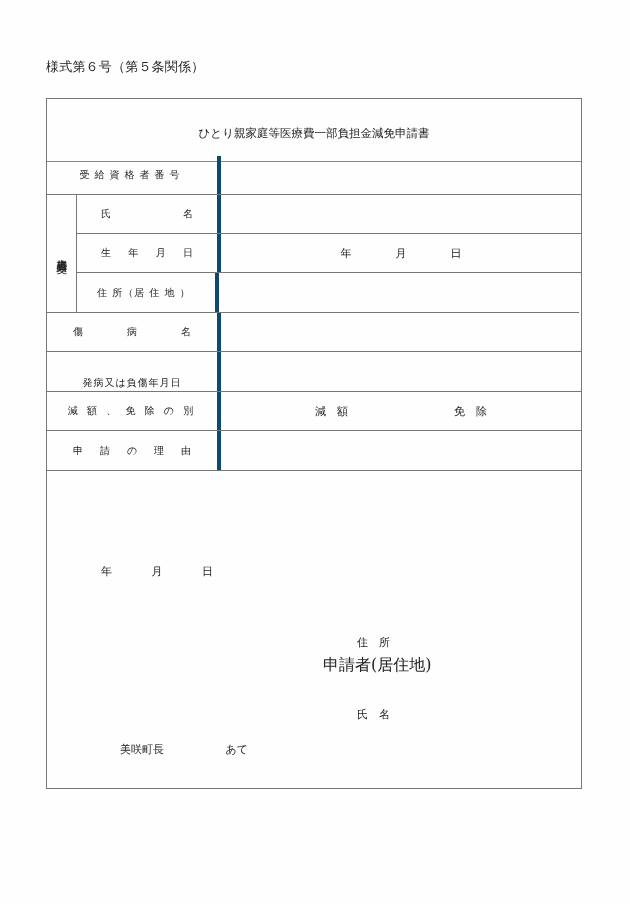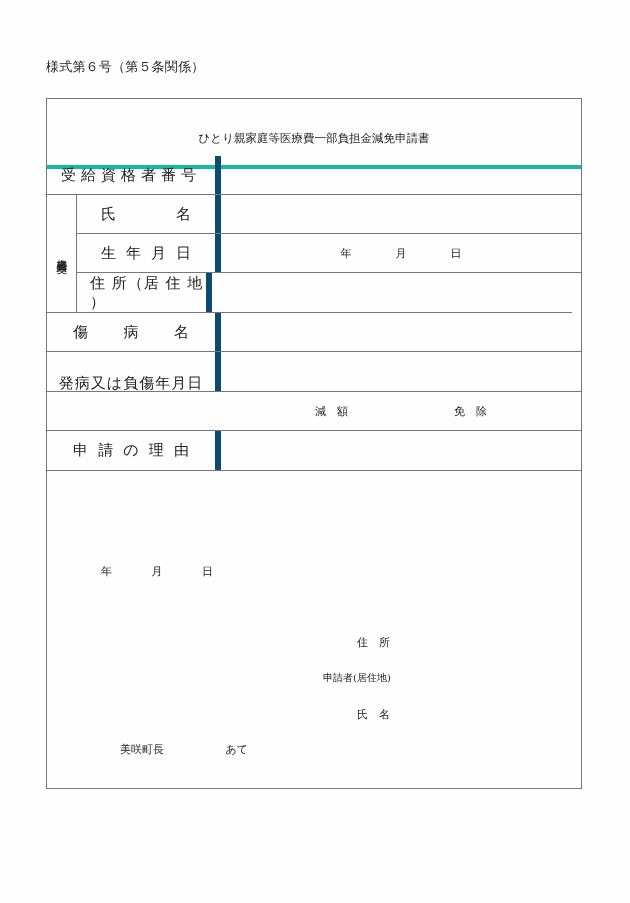--- a/index.html
+++ b/index.html
@@ -7,50 +7,50 @@
       width: 630px; height: 903px; position: relative; overflow: hidden;
       font-family: "DejaVu Serif", "Liberation Serif", serif;
       color: #222; font-size: 11px;
     }
     .form-id { position: absolute; left: 46px; top: 58px; font-size: 13px; letter-spacing: 0.2px; }
     .frame {
       position: absolute; left: 46px; top: 98px; width: 536px; height: 691px;
       border: 1px solid #777; box-sizing: border-box;
     }
     .title-row {
-      position: absolute; left: 0; top: 13px; width: 100%; height: 57px;
-      border-bottom: 4px solid #14b8a6; box-sizing: border-box;
+      position: absolute; left: 0; top: 6px; width: 100%; height: 57px;
+      border-bottom: 1px solid #14b8a6; box-sizing: border-box;
       display: flex; align-items: center; justify-content: center;
       font-size: 11.5px;
     }
     .row {
       position: absolute; left: 0; width: 100%; height: 39px;
       border-bottom: 1px solid #777; box-sizing: border-box;
     }
     .label {
       position: absolute; top: 0; height: 100%;
       display: flex; align-items: center; justify-content: center;
-      box-sizing: border-box; border-right: 6px solid #0c4a6e;
-      font-size: 15px;
+      box-sizing: border-box; border-right: 4px solid #0c4a6e;
+      font-size: 10px;
     }
     .label.full { left: 0; width: 174px; }
     .value {
       position: absolute; left: 174px; right: 0; top: 0; height: 100%;
       display: flex; align-items: center; justify-content: center;
     }
     .vgroup {
       position: absolute; left: 0; top: 96px; width: 30px; height: 118px;
       border-right: 1px solid #777; border-bottom: 1px solid #777; box-sizing: border-box;
       display: flex; align-items: center; justify-content: center;
     }
     .vtext { writing-mode: vertical-rl; text-orientation: upright; font-size: 11px; letter-spacing: -1px; line-height: 1; }
     .statement { position: absolute; left: 17px; top: 395px; font-size: 10.8px; white-space: nowrap; }
     .date-line { position: absolute; left: 54px; top: 465px; font-size: 11px; text-align: right; }
     .sig-addr { position: absolute; left: 310px; top: 536px; font-size: 11px; }
-    .sig-label { position: absolute; left: 276px; top: 572px; font-size: 10px; text-align: right; }
+    .sig-label { position: absolute; left: 276px; top: 556px; font-size: 16px; text-align: right; }
     .sig-name { position: absolute; left: 310px; top: 608px; font-size: 11px; text-align: center; }
     .addressee { position: absolute; left: 34px; top: 643px; font-size: 11px; margin-left: 39px; }
     .addressee .suffix { margin-left: 58px; }
   </style>
 </head>
 <body>
 
 <div class="form-id">様式第６号（第５条関係）</div>
 
 <div class="frame">
@@ -82,21 +82,21 @@
       <span>月</span>
       <span>日</span>
     </div>
     <div class="value" style="left:144px;">
       <span style="margin-right:44px;">年</span>
       <span style="margin-right:44px;">月</span>
       <span>日</span>
     </div>
   </div>
 
-  <div class="row" style="top:174px; left:21px; width:calc(100% - 30px); height:40px;">
+  <div class="row" style="top:174px; left:28px; width:calc(100% - 30px); height:40px;">
     <div class="label" style="left:0; width:144px; justify-content:flex-start; padding-left:22px;">
       <span style="letter-spacing:1px;">住 所（居 住 地 ）</span>
     </div>
     <div class="value" style="left:144px;"></div>
   </div>
 
   <div class="row" style="top:214px;">
     <div class="label full" style="justify-content:space-between; padding:0 26px;">
       <span>傷</span>
       <span>病</span>
@@ -106,20 +106,23 @@
   </div>
 
   <div class="row" style="top:253px; height:40px;">
     <div class="label full">
       <span style="letter-spacing:1px;margin-top:23px;">発病又は負傷年月日</span>
     </div>
     <div class="value"></div>
   </div>
 
   <div class="row" style="top:293px;">
+    <div class="label full">
+      <span style="letter-spacing:3px;">減 額 、 免 除 の 別</span>
+    </div>
     <div class="value">
       <span style="margin-right:106px;">減　額</span>
       <span>免　除</span>
     </div>
   </div>
 
   <div class="row" style="top:332px; height:40px;">
     <div class="label full" style="justify-content:space-between; padding:0 26px;">
       <span>申</span>
       <span>請</span>

